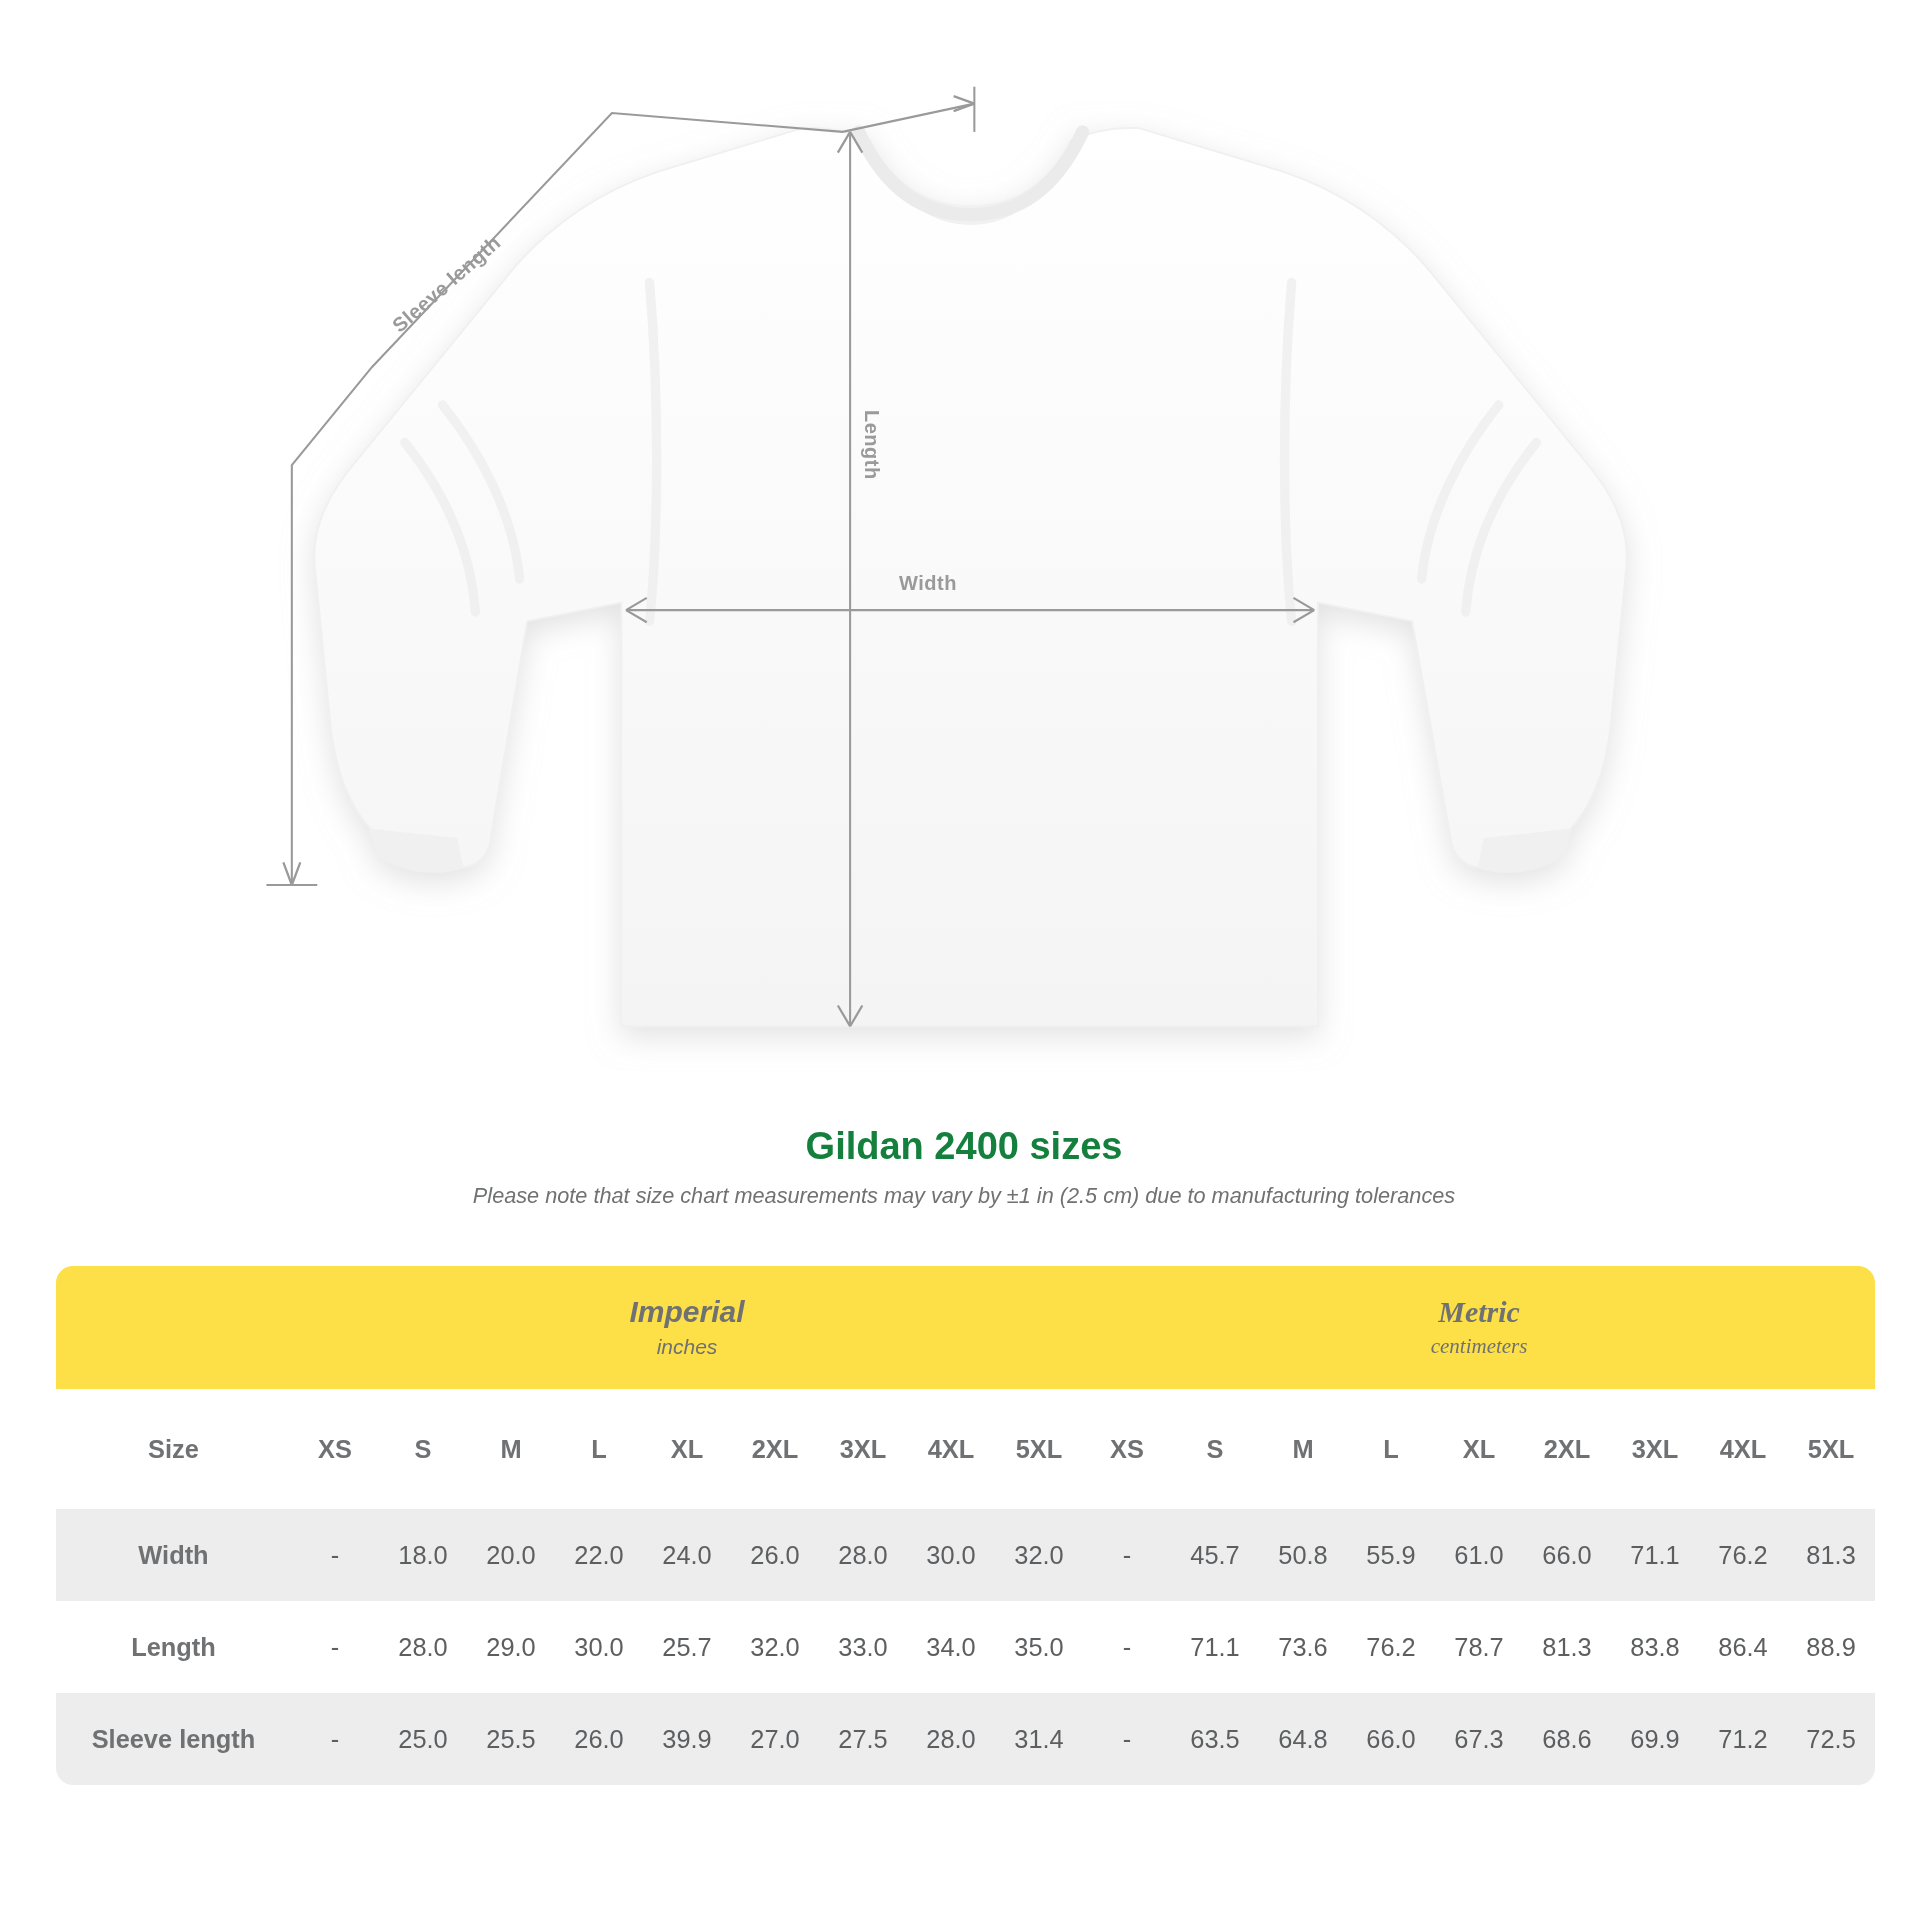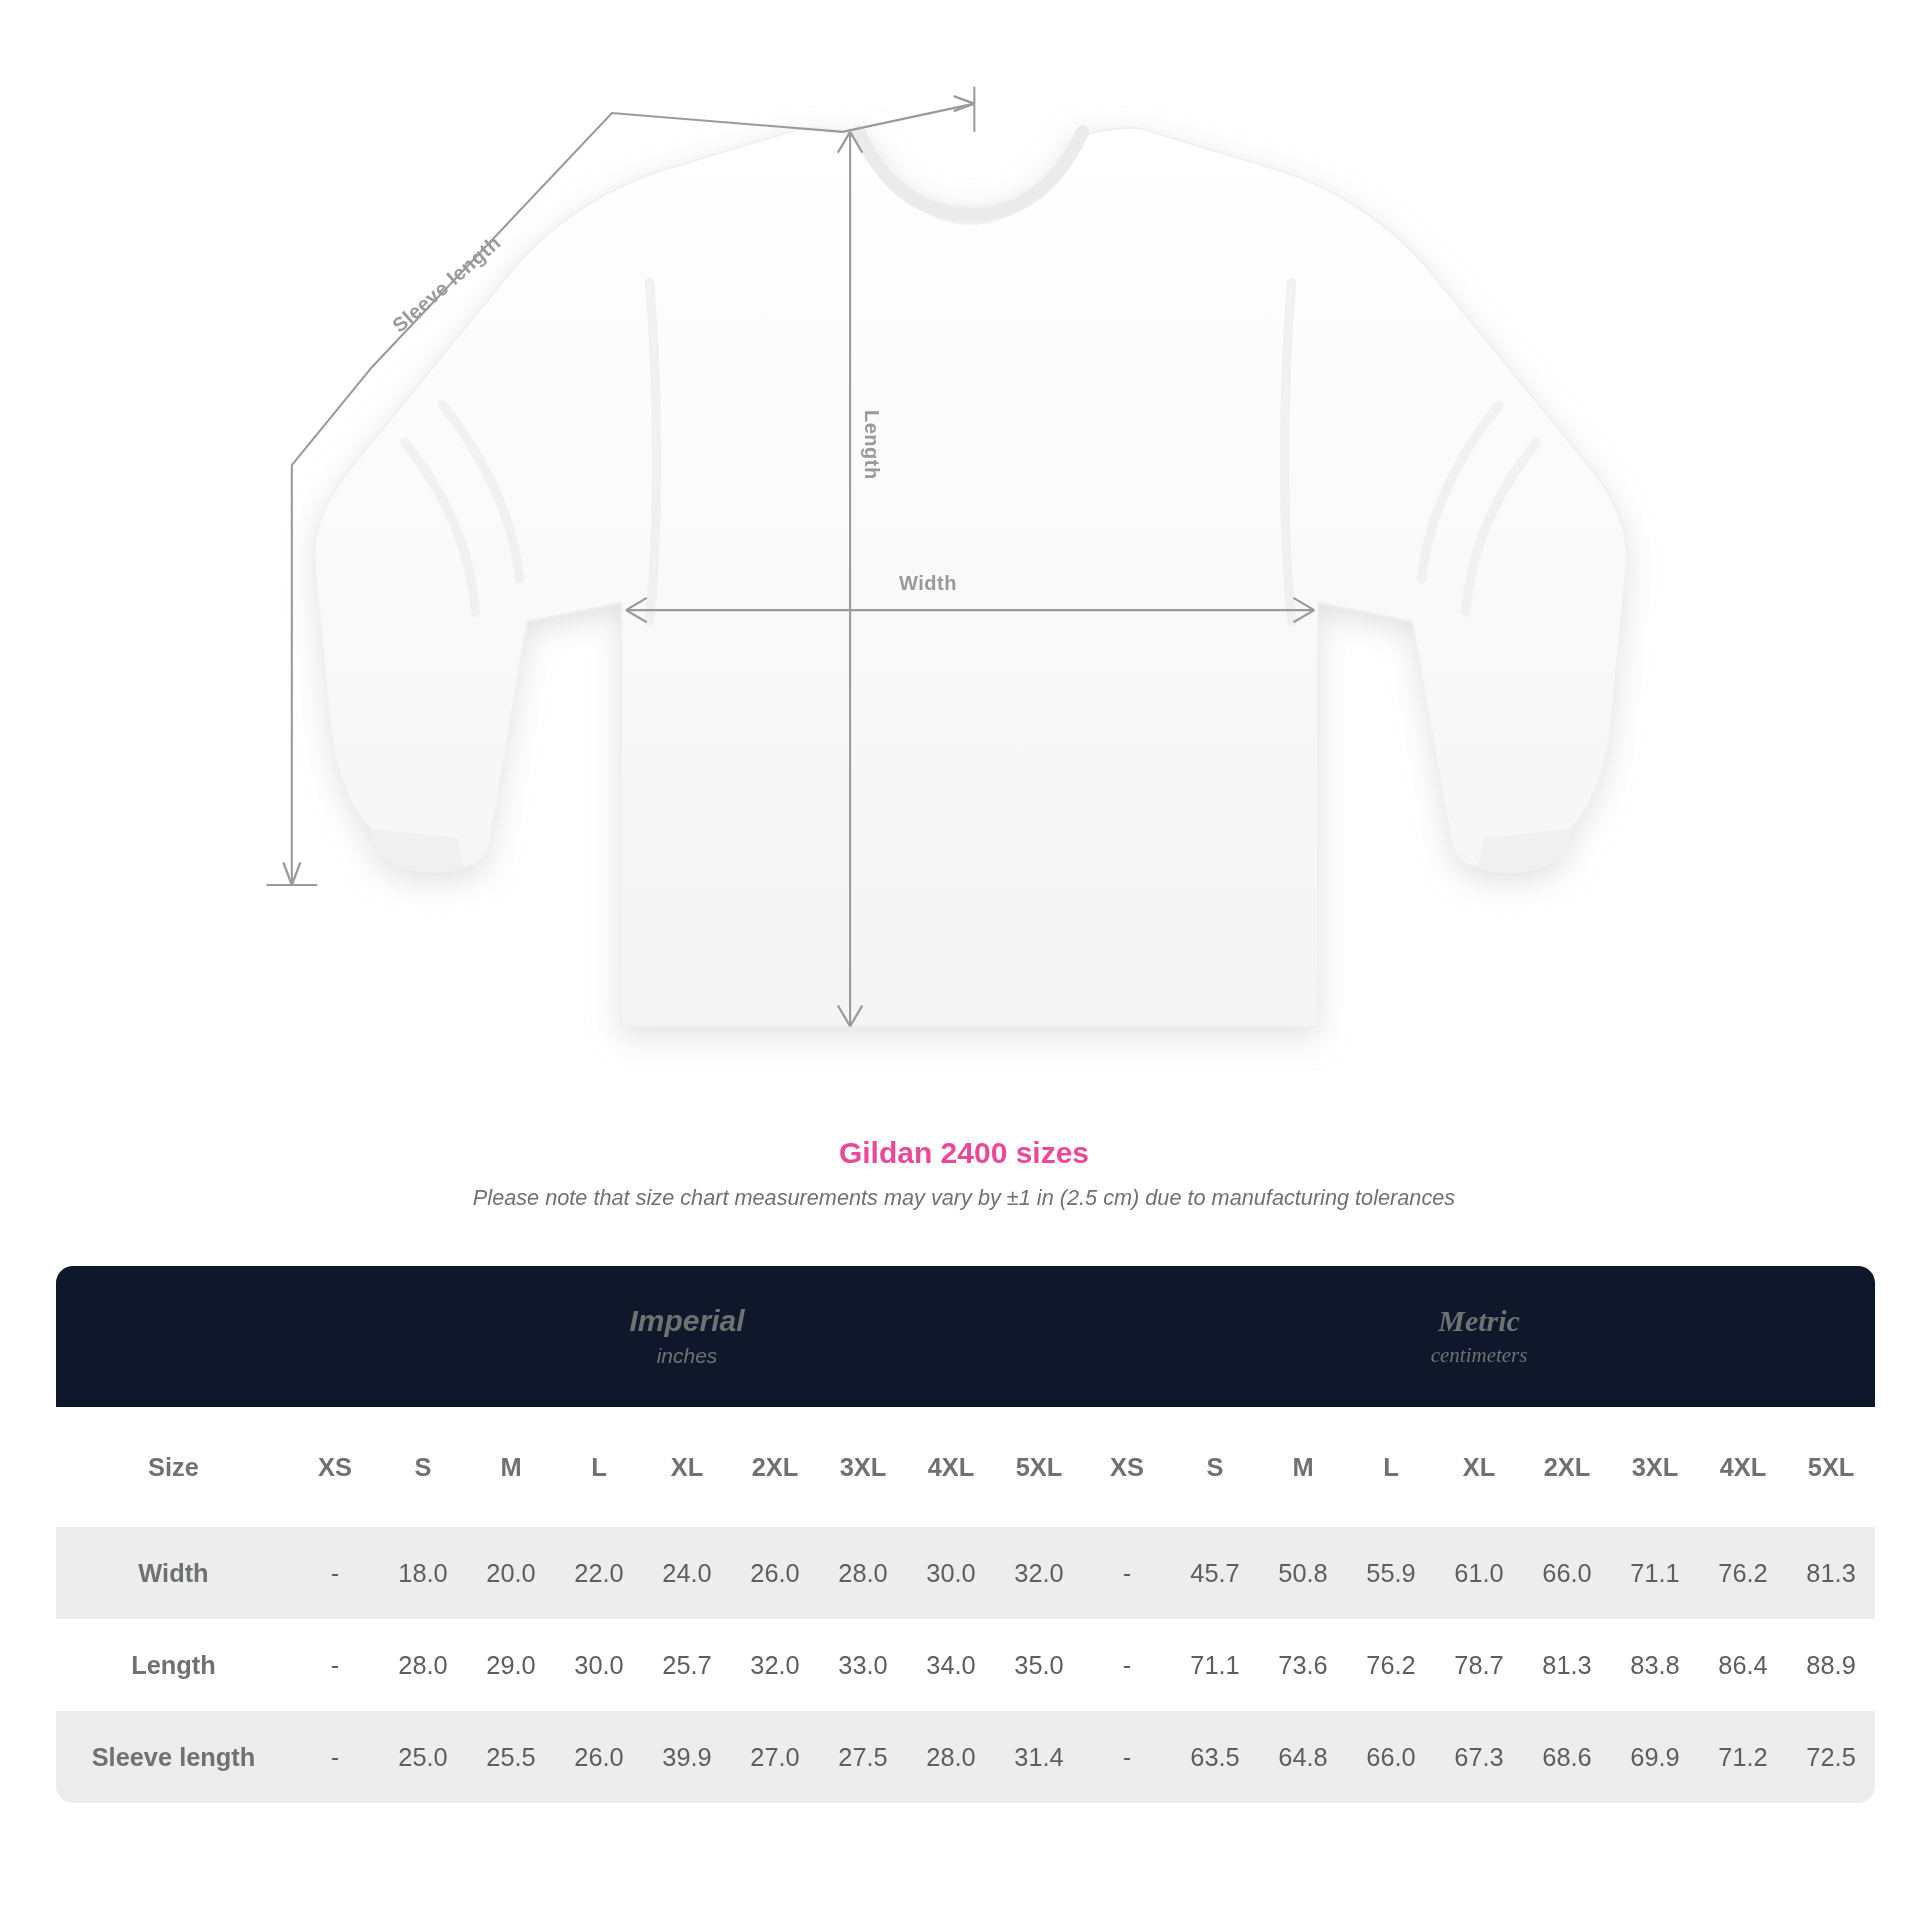--- a/index.html
+++ b/index.html
@@ -50,24 +50,24 @@
 
   
   .title-block {
     position: absolute;
     left: 0;
     top: 1125px;
     width: 1928px;
     text-align: center;
   }
   .chart-title {
-    font-size: 30px;
-    font-weight: bold;
-    color: #ec4899;
-    margin: 11px 0 15px 0;
+    font-size: 38px;
+    font-weight: bold;
+    color: #15803d;
+    margin: 0 0 15px 0;
   }
   .chart-note {
     font-size: 21.7px;
     font-style: italic;
     color: #6f7173;
     margin: 8px;
   }
 
   
   .table-wrap {
@@ -81,22 +81,22 @@
     width: 1815px;
     table-layout: fixed;
   }
   table.size-table td,
   table.size-table th {
     padding: 0;
     text-align: center;
     vertical-align: middle;
   }
   .unit-head-row td {
-    height: 141px;
-    background: #0f172a;
+    height: 123px;
+    background: #fde047;
   }
   .unit-head-row td.first {
     border-top-left-radius: 17px;
   }
   .unit-head-row td.last {
     border-top-right-radius: 17px;
     font-family: Liberation Serif, serif;
   }
   .unit-name {
     font-size: 30px;

